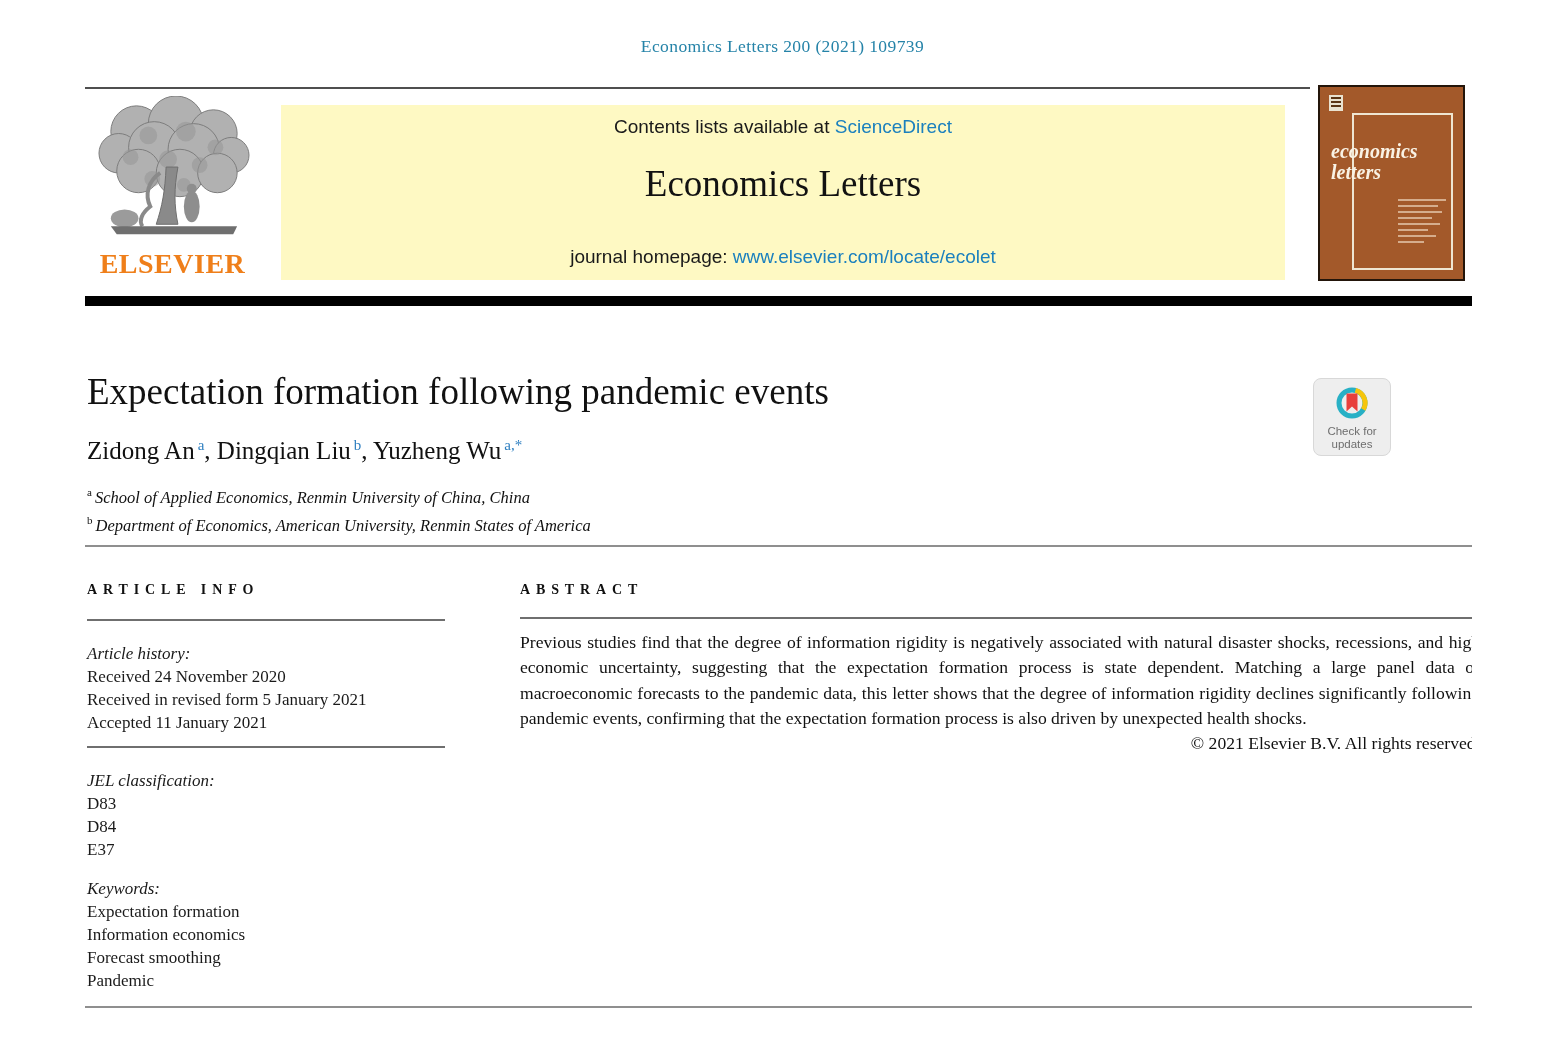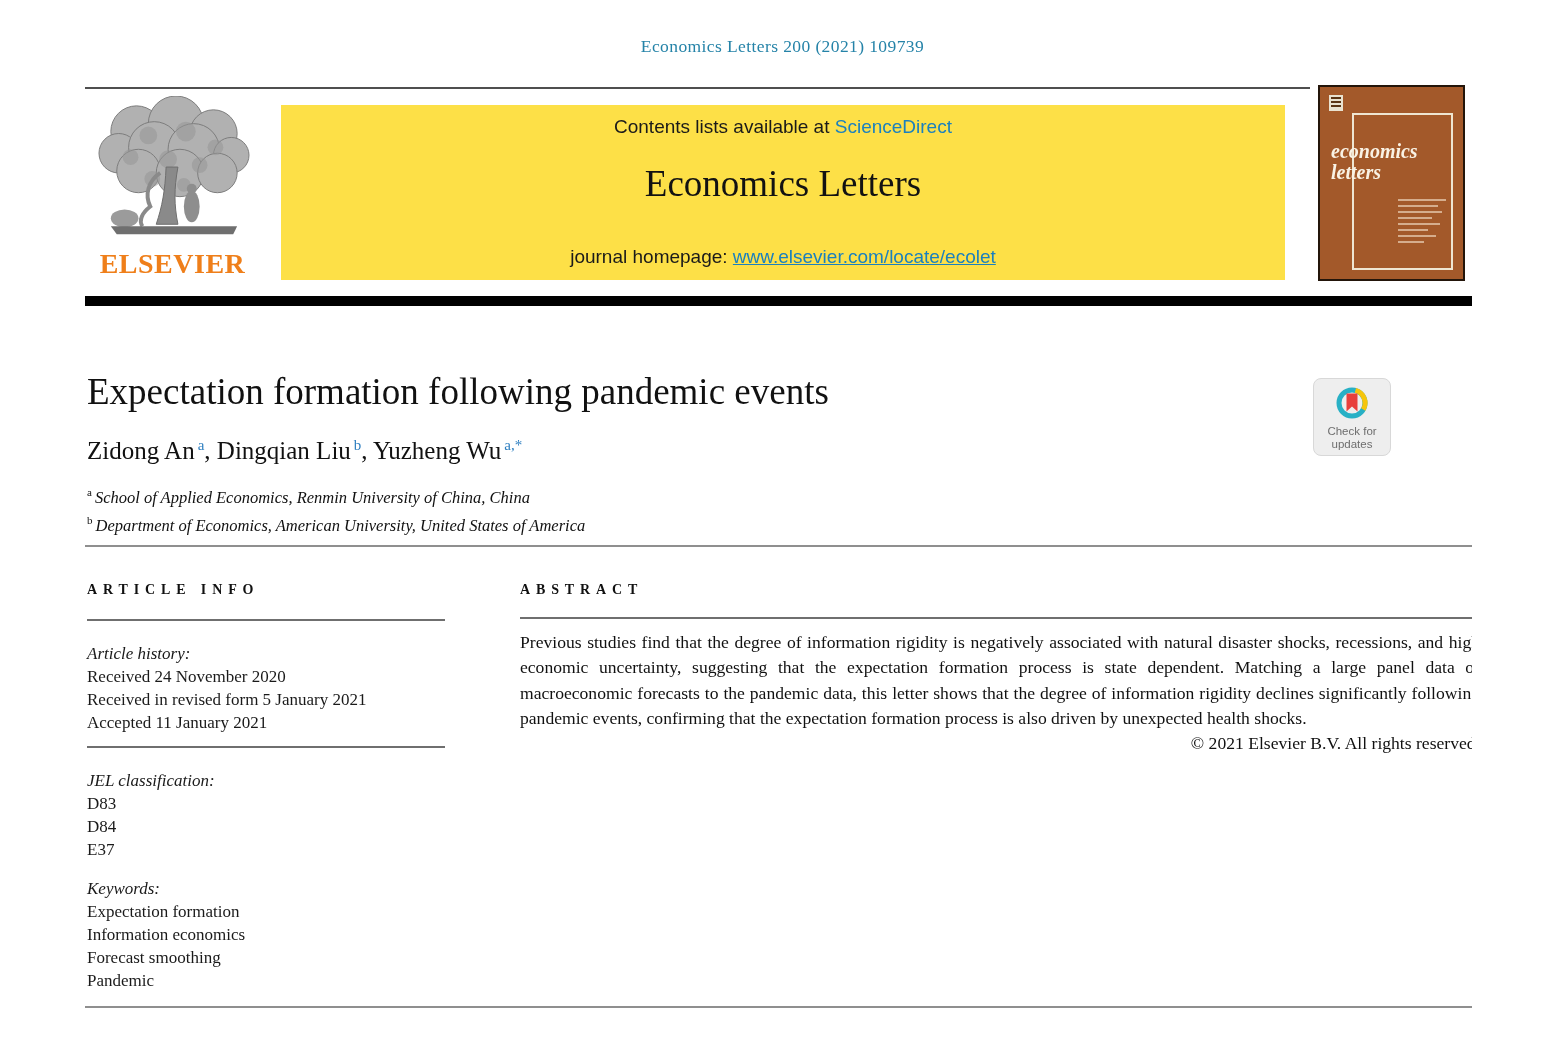--- a/index.html
+++ b/index.html
@@ -12,29 +12,29 @@
 
   .top-rule { position:absolute; top:87px; left:85px; width:1225px; height:2px; background:#4f4f4f; }
 
   
   .logo-block { position:absolute; left:85px; top:96px; width:175px; height:185px; }
   .logo-block svg { display:block; margin:0 auto; }
   .elsevier-wordmark { margin-top:2px; text-align:center; font-size:28px; font-weight:bold;
                        color:#ef7f1a; letter-spacing:0.5px; font-family:"Liberation Serif", serif; }
 
   
-  .banner { position:absolute; left:281px; top:105px; width:1004px; height:175px; background:#fde047; }
+  .banner { position:absolute; left:281px; top:105px; width:1004px; height:175px; background:#fef9c3; }
   .banner-contents { margin-top:11px; text-align:center; font-family:"Liberation Sans", sans-serif;
                      font-size:19px; color:#1a1a1a; }
   .banner-contents .link { color:#1b80be; }
   .banner-title { margin-top:24px; text-align:center; font-size:37px; color:#121212;
                   font-family:"Liberation Serif", serif; }
   .banner-homepage { position:absolute; bottom:12px; left:0; width:100%; text-align:center;
                      font-family:"Liberation Sans", sans-serif; font-size:19px; color:#1a1a1a; }
-  .banner-homepage .link { color:#1b80be;text-decoration:underline; }
+  .banner-homepage .link { color:#1b80be; }
   .link { text-decoration:none; cursor:pointer; }
 
   
   .cover { position:absolute; left:1318px; top:85px; width:147px; height:196px;
            background:#a3592a; border:2px solid #23150a; }
   .cover-chip { position:absolute; left:9px; top:8px; width:14px; height:16px; background:#e9e2d0; }
   .cover-chip i { display:block; height:2px; margin:2px 2px 0 2px; background:#5a3414; }
   .cover-frame { position:absolute; left:32px; top:26px; right:10px; bottom:9px;
                  border:2px solid #efe6d2; }
   .cover-title { position:absolute; left:11px; top:54px; color:#f9f2e4; font-style:italic;
@@ -170,21 +170,21 @@
   <h1 class="article-title" style="font-weight:normal">Expectation formation following pandemic events</h1>
 
   <div class="authors">
     <span>Zidong An</span><sup>a</sup><span>, </span>
     <span>Dingqian Liu</span><sup>b</sup><span>, </span>
     <span>Yuzheng Wu</span><sup>a,*</sup>
   </div>
 
   <div class="affiliations">
     <div><sup>a</sup><span class="aff-text">School of Applied Economics, Renmin University of China, China</span></div>
-    <div><sup>b</sup><span class="aff-text">Department of Economics, American University, United States of America</span></div>
+    <div><sup>b</sup><span class="aff-text">Department of Economics, American University, Renmin States of America</span></div>
   </div>
 
   <div class="mid-rule"></div>
 
   <div class="info-col">
     <div class="section-heading">ARTICLE INFO</div>
     <div class="info-rule r1"></div>
     <div class="info-label">Article history:</div>
     <div class="info-line">Received 24 November 2020</div>
     <div class="info-line">Received in revised form 5 January 2021</div>

